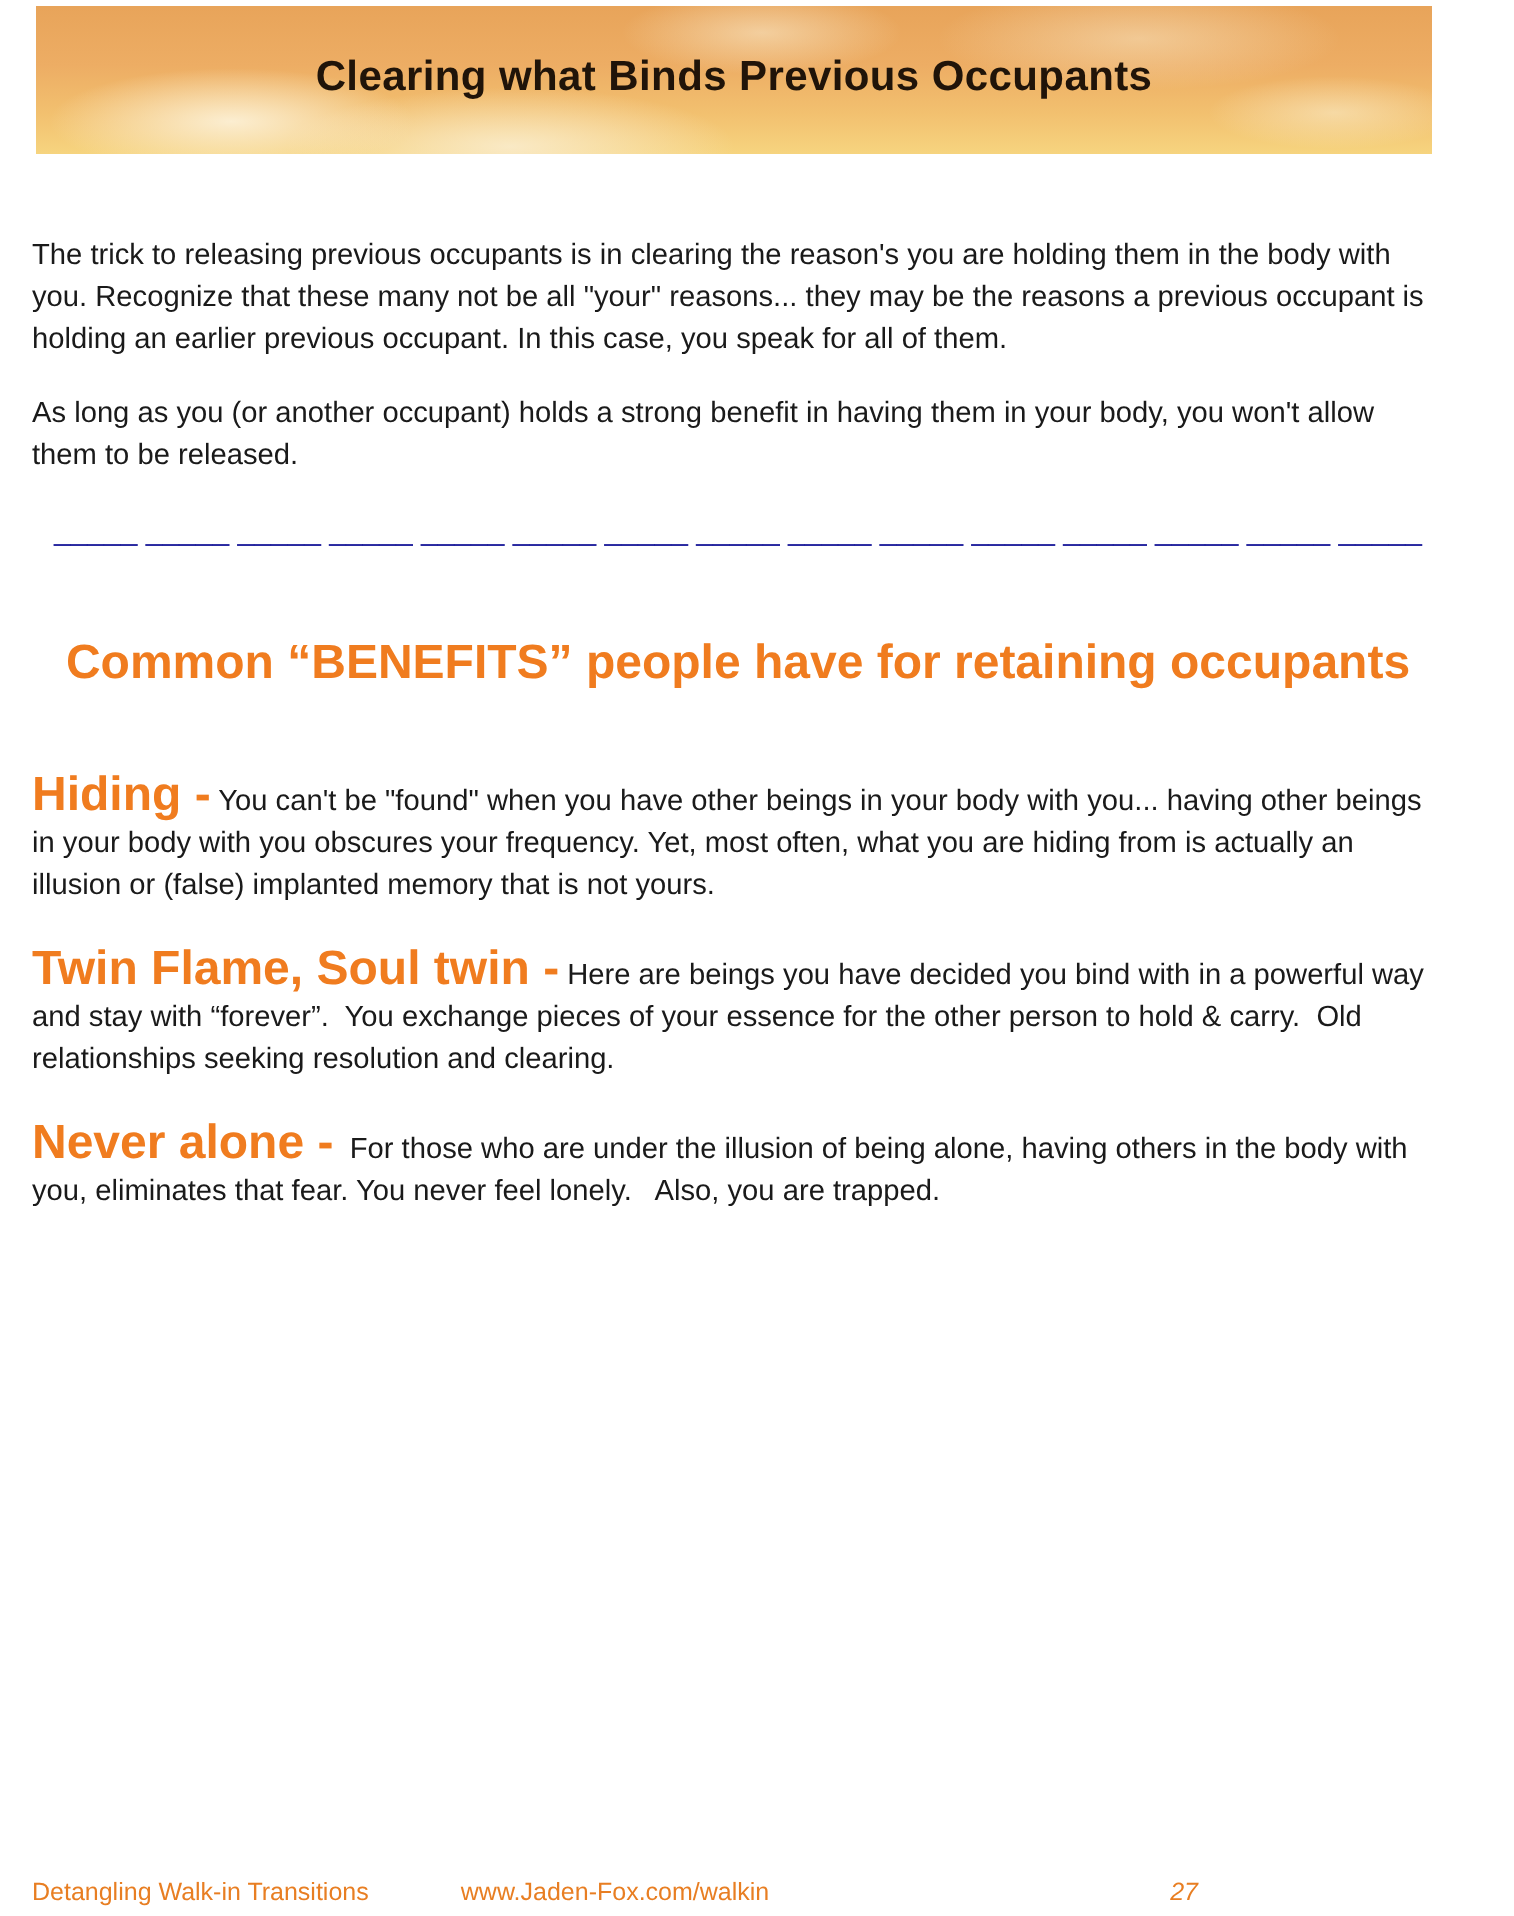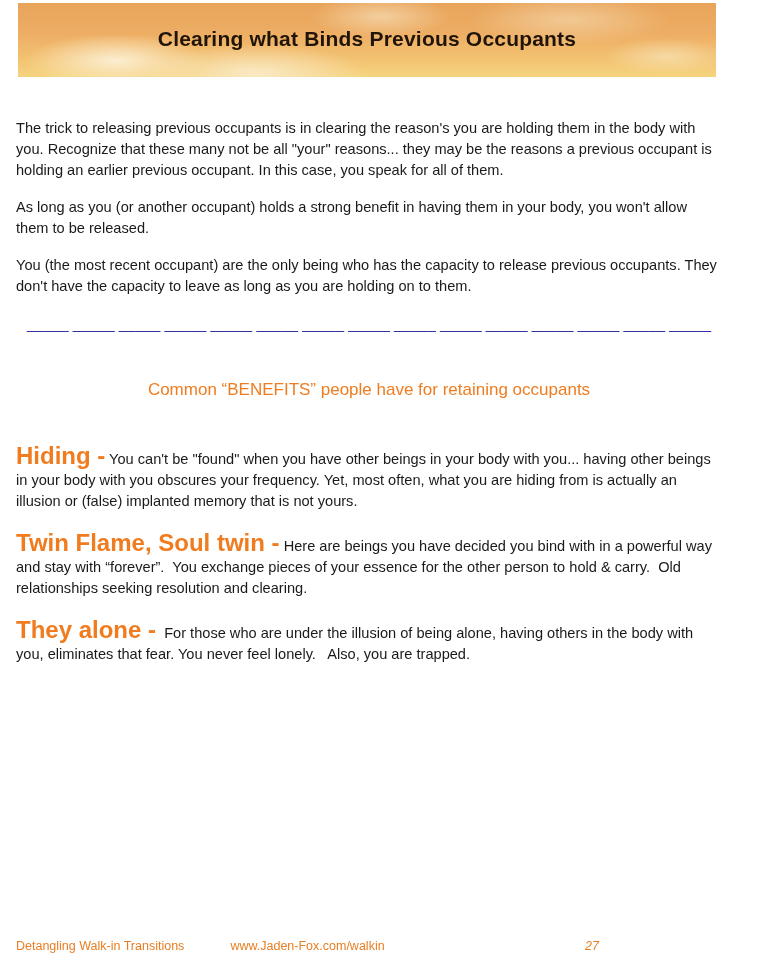--- a/index.html
+++ b/index.html
@@ -46,21 +46,21 @@
   p.first{margin-top:41px;}
   p.blue{color:var(--blue);margin-bottom:20px;}
   p.center-note{
     color:var(--blue);text-align:center;margin:22px 0 24px 0;
   }
   .separator{
     color:var(--blue);text-align:center;font-size:15px;line-height:21px;
     margin:14px 0 0 0;white-space:nowrap;overflow:hidden;
   }
   h2.benefits-heading{
-    color:var(--orange);font-size:17px;font-weight:normal;text-align:center;
+    color:var(--orange);font-size:24px;font-weight:bold;text-align:center;
     margin:44px 0 0 0;line-height:24px;
   }
   p.section{
     font-size:14.6px;line-height:21px;margin:0 0 20px 0;
   }
   p.section.sec-first{margin-top:43px;}
   .sec-label{
     color:var(--orange);font-weight:bold;font-size:24px;
   }
   .sec-text{white-space:pre-wrap;}
@@ -81,33 +81,32 @@
 <div class="page">
 
   <div class="banner">
     <div class="banner-title">Clearing what Binds Previous Occupants</div>
   </div>
 
   <div class="content">
 
     <p class="body first">The trick to releasing previous occupants is in clearing the reason's you are holding them in the body with you. Recognize that these many not be all "your" reasons... they may be the reasons a previous occupant is holding an earlier previous occupant. In this case, you speak for all of them.</p>
     <p class="body">As long as you (or another occupant) holds a strong benefit in having them in your body, you won't allow them to be released.</p>
-    <p class="body">You (the most recent occupant) are the only being who has the capacity to release previous occupants. They don't have the capacity to leave as long as you are holding on to them.</p>
 
 
     <div class="separator">_____ _____ _____ _____ _____ _____ _____ _____ _____ _____ _____ _____ _____ _____ _____</div>
 
     <h2 class="benefits-heading">Common “BENEFITS” people have for retaining occupants</h2>
 
     <p class="section sec-first"><span class="sec-label">Hiding -</span> <span class="sec-text">You can't be "found" when you have other beings in your body with you... having other beings in your body with you obscures your frequency. Yet, most often, what you are hiding from is actually an illusion or (false) implanted memory that is not yours.</span></p>
 
 
     <p class="section"><span class="sec-label">Twin Flame, Soul twin -</span> <span class="sec-text">Here are beings you have decided you bind with in a powerful way and stay with “forever”.  You exchange pieces of your essence for the other person to hold &amp; carry.  Old relationships seeking resolution and clearing.</span></p>
 
-    <p class="section"><span class="sec-label">They alone -</span> <span class="sec-text"> For those who are under the illusion of being alone, having others in the body with you, eliminates that fear. You never feel lonely.   Also, you are trapped.</span></p>
+    <p class="section"><span class="sec-label">Never alone -</span> <span class="sec-text"> For those who are under the illusion of being alone, having others in the body with you, eliminates that fear. You never feel lonely.   Also, you are trapped.</span></p>
 
   </div>
 
   <div class="footer">
     <span class="f-left">Detangling Walk-in Transitions</span>
     <span class="f-center">www.Jaden-Fox.com/walkin</span>
     <span class="f-right">27</span>
   </div>
 
 </div>

